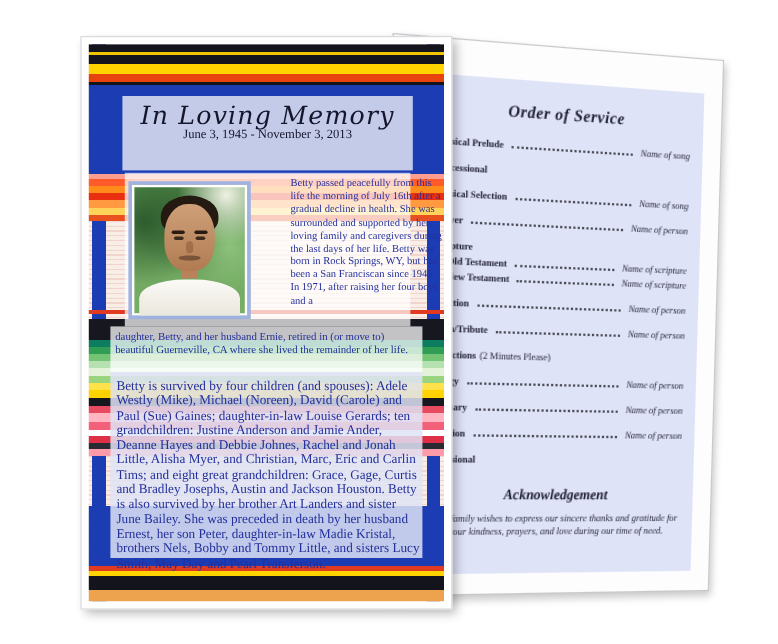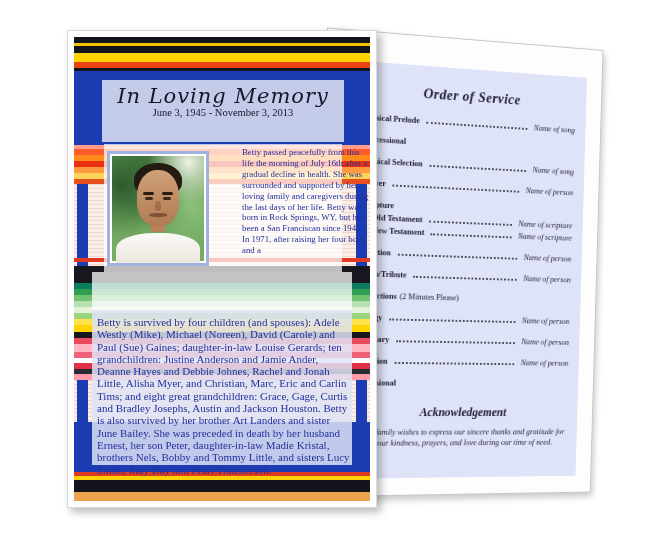--- a/index.html
+++ b/index.html
@@ -256,15 +256,16 @@
         <div class="brow l"></div>
         <div class="brow r"></div>
         <div class="eye l"></div>
         <div class="eye r"></div>
         <div class="nose"></div>
         <div class="stache"></div>
       </div>
     </div>
 
     <div class="card-text side-text">Betty passed peacefully from this life the morning of July 16th after a gradual decline in health.  She was surrounded and supported by her loving family and caregivers during the last days of her life.  Betty was born in Rock Springs, WY, but has been a San Franciscan since 1945.  In 1971, after raising her four boys and a</div>
+    <div class="card-text p2-text">daughter, Betty, and her husband Ernie, retired in (or move to) beautiful Guerneville, CA where she lived the remainder of her life.</div>
     <div class="card-text p3-text">Betty is survived by four children (and spouses): Adele Westly (Mike), Michael (Noreen), David (Carole) and Paul (Sue) Gaines;  daughter-in-law Louise Gerards;  ten grandchildren: Justine Anderson and Jamie Ander, Deanne Hayes and Debbie Johnes, Rachel and Jonah Little, Alisha Myer, and Christian, Marc, Eric and Carlin Tims;  and eight great grandchildren: Grace, Gage, Curtis and Bradley Josephs, Austin and Jackson Houston.  Betty is also survived by her brother Art Landers and sister June Bailey.  She was preceded in death by her husband Ernest, her son Peter, daughter-in-law Madie Kristal, brothers Nels, Bobby and Tommy Little, and sisters Lucy Smith, May Day and Pearl Transferson.</div>
   </div>
 </div>
 
 </body></html>

